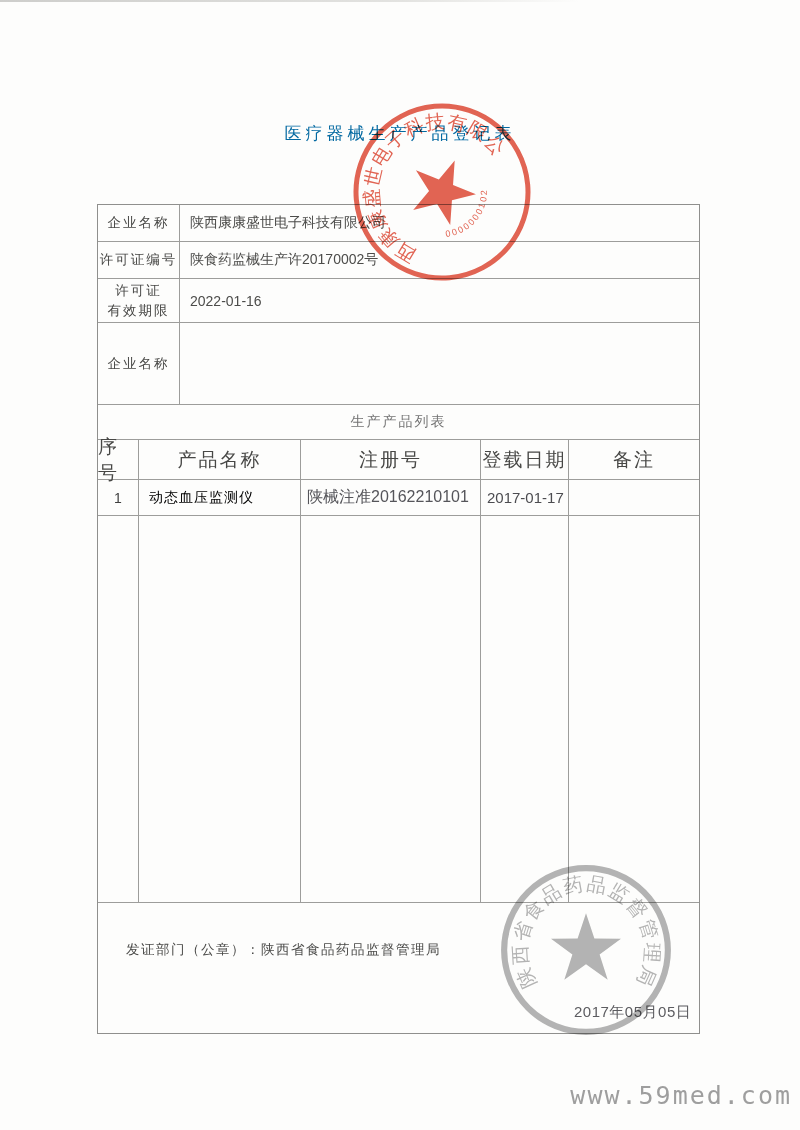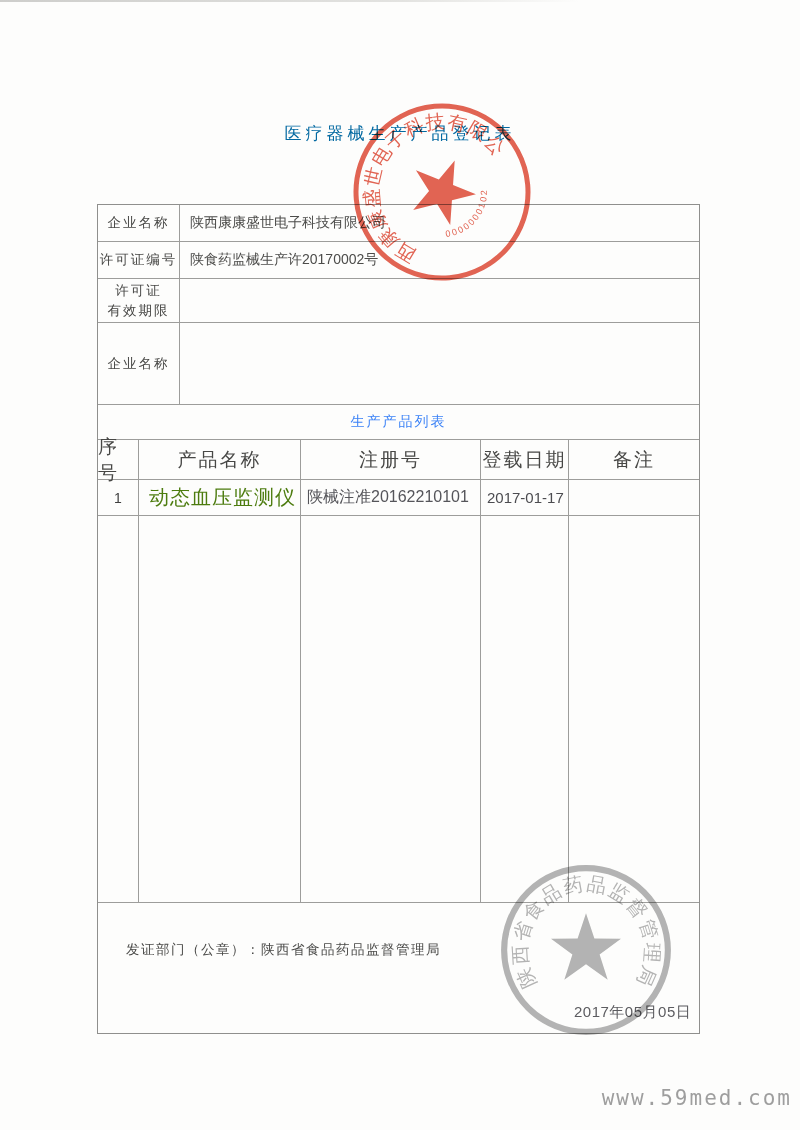--- a/index.html
+++ b/index.html
@@ -40,50 +40,50 @@
   .label-cell{
     width:82px;flex:0 0 82px;justify-content:center;text-align:center;
     font-size:13.5px;letter-spacing:2px;color:#474745;
     white-space:pre-line;line-height:1.45;
   }
   .value-cell{flex:1;padding-left:10px;color:#4c4c4a;}
   .r1{height:37px}.r2{height:37px}.r3{height:44px}
   .r4{height:82px}
   .r4 .value-cell{align-items:flex-start;padding-top:7px;}
   .r-section{height:35px;justify-content:center;}
-  .section-cell{flex:1;justify-content:center;font-size:14px;letter-spacing:2px;color:#3b82f6;}
+  .section-cell{flex:1;justify-content:center;font-size:14px;letter-spacing:2px;color:#737373;}
   .r-head{height:40px;}
   .r-prod{height:36px;}
   .r-empty{height:387px;}
   .r-footer{height:132px;position:relative;display:block;}
   .c-no{width:41px;flex:0 0 41px;justify-content:center;}
   .c-name{width:162px;flex:0 0 162px;}
   .c-reg{width:180px;flex:0 0 180px;}
   .c-date{width:88px;flex:0 0 88px;}
   .c-rem{flex:1;}
   .r-head .cell{justify-content:center;font-size:19px;letter-spacing:2px;color:#474745;}
-  .r-prod .c-name{padding-left:10px;font-size:20px;letter-spacing:1px;color:#4d7c0f;}
+  .r-prod .c-name{padding-left:10px;font-size:14px;letter-spacing:1px;color:#000000;}
   .r-prod .c-reg{padding-left:6px;font-size:16px;color:#55555a;}
   .r-prod .c-date{padding-left:6px;font-size:15px;color:#4c4c50;}
   .issuer-line{
     position:absolute;left:28px;top:38px;
     font-size:13.5px;letter-spacing:1.5px;color:#4a4a48;
   }
   .footer-date{
     position:absolute;left:476px;top:100px;
     font-size:15px;letter-spacing:.5px;color:#5c5c60;
   }
   .stamp{position:absolute;mix-blend-mode:multiply;pointer-events:none;}
   .stamp-red{left:348px;top:98px;opacity:.88;transform:rotate(-50deg);}
   .stamp-gray{left:498px;top:862px;opacity:.8;}
   .stamp text{font-family:"Liberation Sans","DejaVu Sans",sans-serif;}
   .watermark{
     position:absolute;right:8px;bottom:20px;
     font-family:"DejaVu Sans Mono","Liberation Mono",monospace;
-    font-size:21px;letter-spacing:2px;color:#9e9e9e;
+    font-size:25px;letter-spacing:2px;color:#9e9e9e;
   }
 </style>
 </head>
 <body>
 
 <div class="page">
 
   <div class="top-edge"></div>
 
   <h1 class="doc-title">医疗器械生产产品登记表</h1>
@@ -96,20 +96,21 @@
     </div>
 
     <div class="trow r2">
       <div class="cell bdr label-cell">许可证编号</div>
       <div class="cell value-cell">陕食药监械生产许20170002号</div>
     </div>
 
     <div class="trow r3">
       <div class="cell bdr label-cell">许可证
 有效期限</div>
+      <div class="cell value-cell">2022-01-16</div>
     </div>
 
     <div class="trow r4">
       <div class="cell bdr label-cell">企业名称</div>
     </div>
 
     <div class="trow r-section">
       <div class="cell section-cell">生产产品列表</div>
     </div>
 

